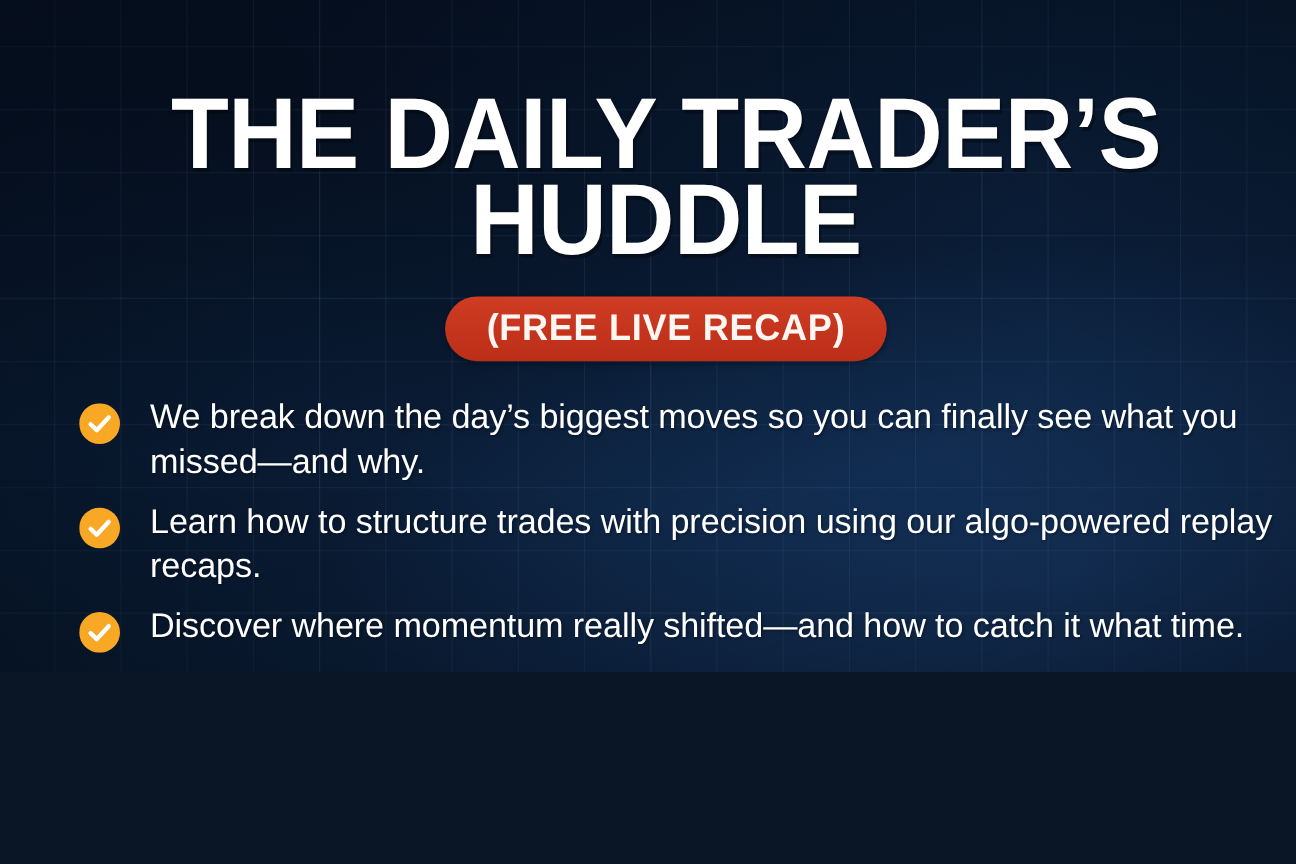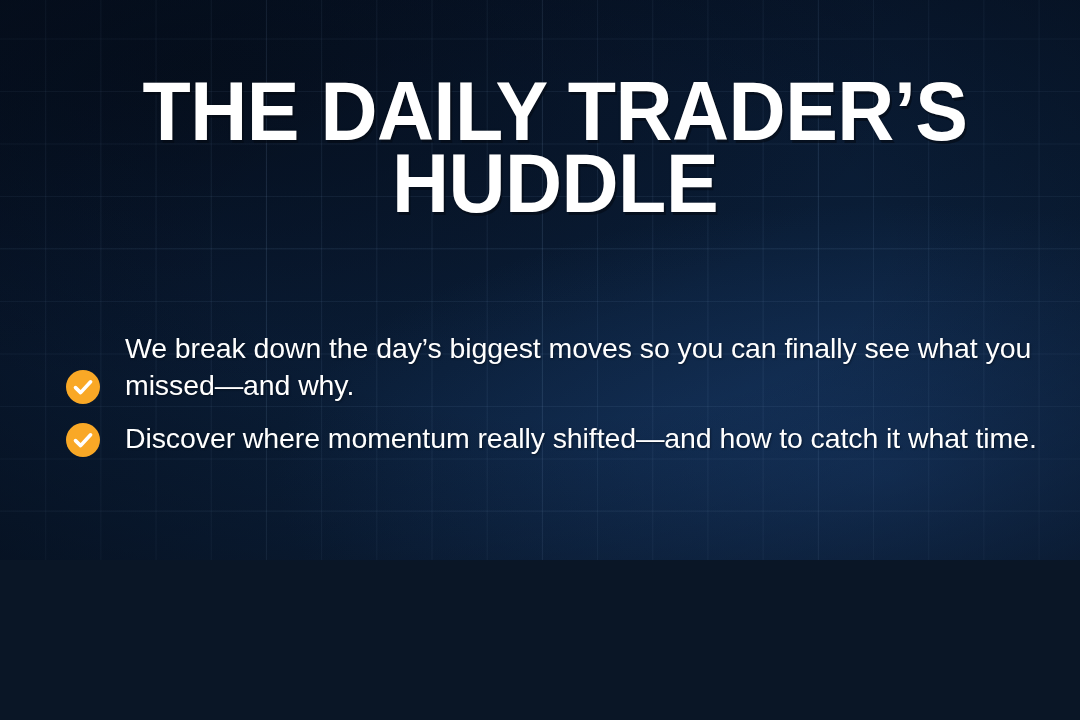--- a/index.html
+++ b/index.html
@@ -111,21 +111,21 @@
 
   
   #benefit-list {
     position: absolute;
     top: 330px;
     left: 66px;
     right: 40px;
   }
   .benefit-item {
     display: flex;
-    align-items: flex-end;
+    align-items: flex-start;
     margin-bottom: 13px;
   }
   .benefit-check {
     flex: 0 0 auto;
     width: 34px;
     height: 34px;
     margin-top: 6px;
     margin-right: 25px;
   }
   .benefit-text {
@@ -146,33 +146,45 @@
   <div id="bg-base"></div>
   <div id="bg-grid"></div>
   <div id="bg-grid-major"></div>
   <div id="bg-vignette"></div>
 
   <div id="content">
 
     <div class="headline" id="headline-line1">THE DAILY TRADER’S</div>
     <div class="headline" id="headline-line2">HUDDLE</div>
 
+    <div id="recap-badge">
+      <span id="recap-badge-label">(FREE LIVE RECAP)</span>
+    </div>
 
     <div id="benefit-list">
 
       <div class="benefit-item">
         <span class="benefit-check">
           <svg viewBox="0 0 34 34" width="34" height="34" aria-hidden="true">
             <circle cx="17" cy="17" r="17" fill="#f9a826"></circle>
             <path d="M9.5 17.6 L14.6 22.6 L24.6 11.8" fill="none" stroke="#ffffff" stroke-width="3.6" stroke-linecap="round" stroke-linejoin="round"></path>
           </svg>
         </span>
         <span class="benefit-text">We break down the day’s biggest moves so you can finally see what you missed—and why.</span>
       </div>
 
+      <div class="benefit-item">
+        <span class="benefit-check">
+          <svg viewBox="0 0 34 34" width="34" height="34" aria-hidden="true">
+            <circle cx="17" cy="17" r="17" fill="#f9a826"></circle>
+            <path d="M9.5 17.6 L14.6 22.6 L24.6 11.8" fill="none" stroke="#ffffff" stroke-width="3.6" stroke-linecap="round" stroke-linejoin="round"></path>
+          </svg>
+        </span>
+        <span class="benefit-text">Learn how to structure trades with precision using our algo-powered replay recaps.</span>
+      </div>
 
       <div class="benefit-item">
         <span class="benefit-check">
           <svg viewBox="0 0 34 34" width="34" height="34" aria-hidden="true">
             <circle cx="17" cy="17" r="17" fill="#f9a826"></circle>
             <path d="M9.5 17.6 L14.6 22.6 L24.6 11.8" fill="none" stroke="#ffffff" stroke-width="3.6" stroke-linecap="round" stroke-linejoin="round"></path>
           </svg>
         </span>
         <span class="benefit-text">Discover where momentum really shifted—and how to catch it what time.</span>
       </div>

